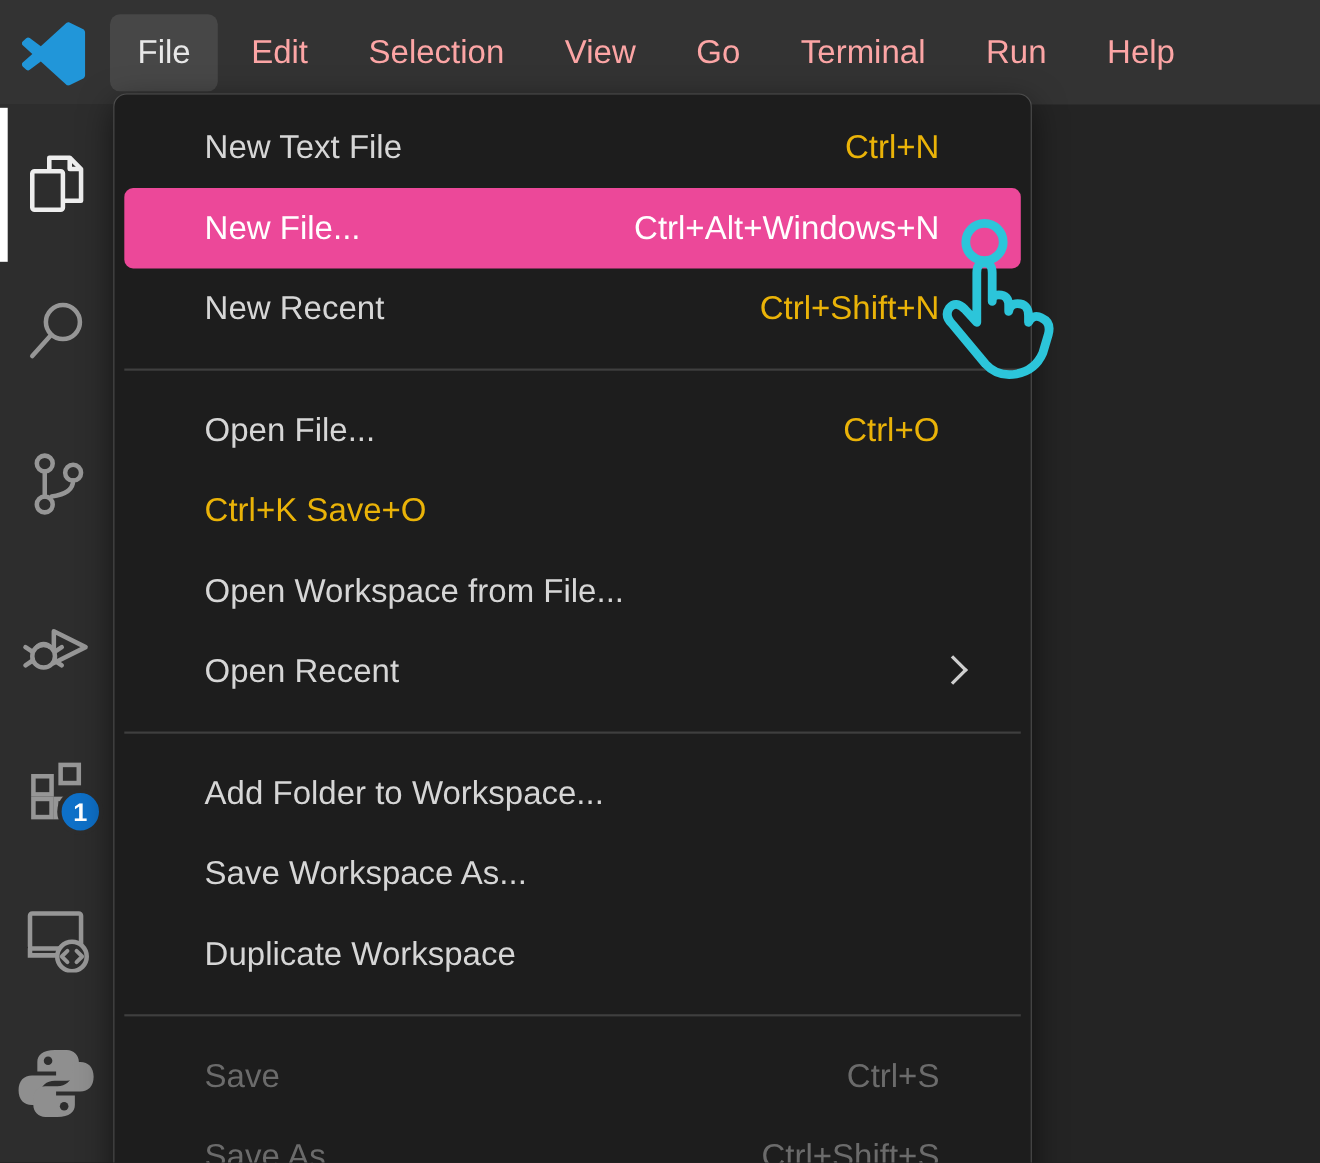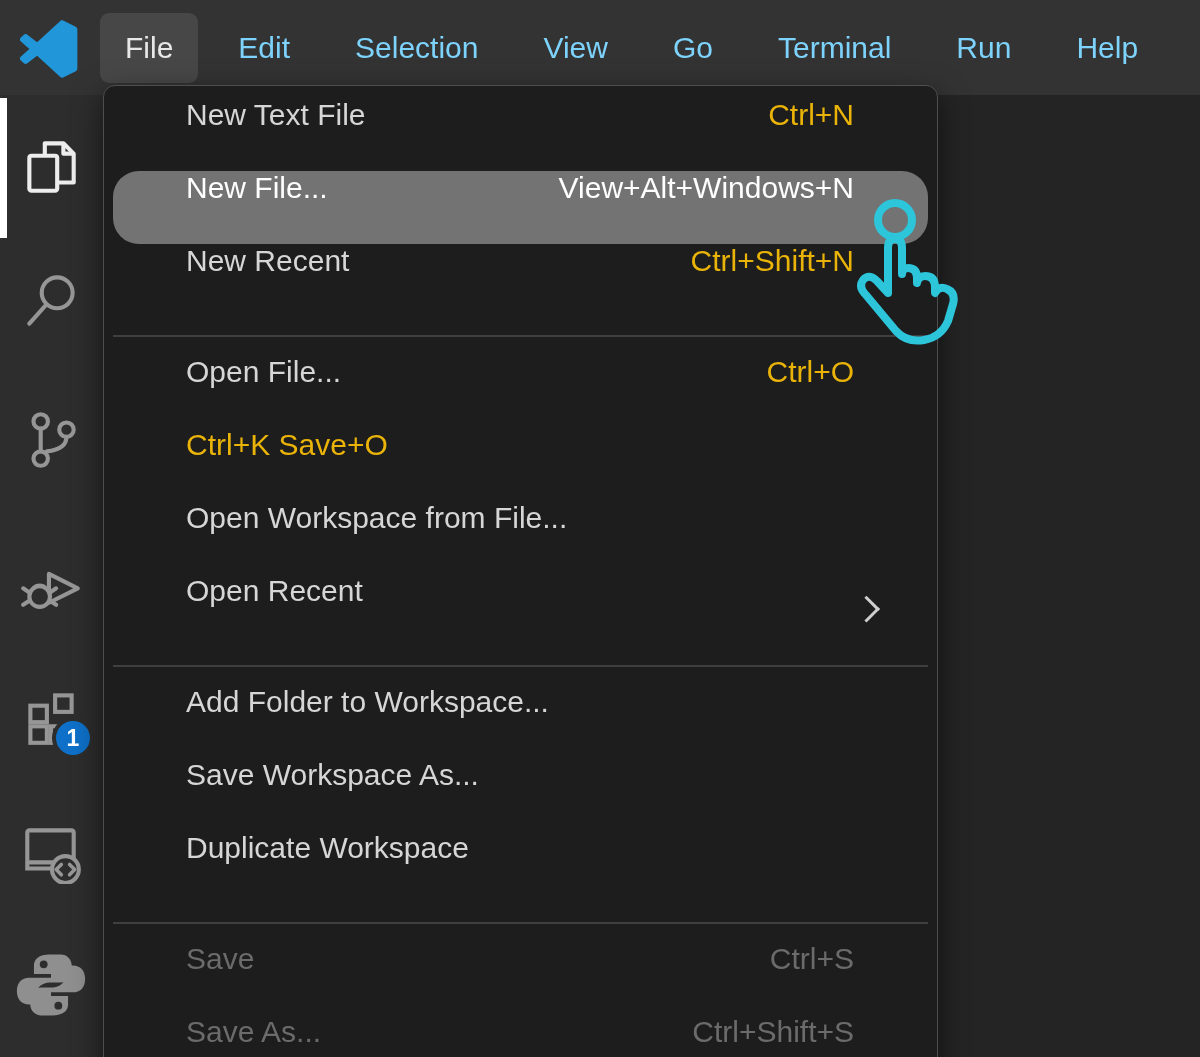--- a/index.html
+++ b/index.html
@@ -3,45 +3,45 @@
 <meta charset="utf-8">
 <style>
   html,body{margin:0;padding:0;background:#242424;}
   .screen{position:relative;width:1200px;height:1057px;overflow:hidden;
     background:#242424;font-family:"Liberation Sans",sans-serif;
     -webkit-font-smoothing:antialiased;}
 
   
   .titlebar{position:absolute;left:0;top:0;width:1200px;height:95px;background:#333333;z-index:3;}
   .logo{position:absolute;left:20px;top:20px;width:58px;height:58px;}
-  .menubar{position:absolute;left:100px;top:0;height:95px;display:flex;align-items:center;gap:15px;}
-  .mb-item{appearance:none;border:none;background:transparent;color:#7dd3fc;
+  .menubar{position:absolute;left:100px;top:0;height:95px;display:flex;align-items:center;gap:5px;}
+  .mb-item{appearance:none;border:none;background:transparent;color:#fca5a5;
     font-family:"Liberation Sans",sans-serif;font-size:30px;padding:0 25px;height:70px;
     border-radius:9px;cursor:default;white-space:nowrap;}
   .mb-item.active{background:#474747;color:#e8e8e8;}
 
   
   .activitybar{position:absolute;left:0;top:95px;width:103px;height:962px;background:#2d2d2d;z-index:2;}
   .active-indicator{position:absolute;left:0;top:3px;width:7px;height:140px;background:#ffffff;}
   .ab-item{position:absolute;left:18px;width:66px;height:66px;}
   .ab-item svg{display:block;}
   .badge{position:absolute;right:-10px;bottom:-10px;width:42px;height:42px;border-radius:50%;
     background:#0e70c8;color:#ffffff;font-size:23px;font-weight:bold;
     display:flex;align-items:center;justify-content:center;border:4px solid #2d2d2d;box-sizing:border-box;}
 
   
   .context-menu{position:absolute;left:103px;top:85px;width:835px;height:1005px;
     background:#1d1d1d;border:1px solid #4e4e4e;border-radius:12px;
     box-sizing:border-box;padding-top:12px;z-index:4;
     box-shadow:0 10px 30px rgba(0,0,0,0.55);}
-  .menu-row{height:73px;margin:0 9px;border-radius:8px;display:flex;align-items:flex-start;
+  .menu-row{height:73px;margin:0 9px;border-radius:8px;display:flex;align-items:center;
     padding:0 74px 0 73px;position:relative;font-size:30px;}
   .row-label{color:#d6d6d6;flex:1;white-space:nowrap;}
   .row-shortcut{color:#eab308;white-space:nowrap;}
-  .menu-row.highlighted{background:#737373;border-radius:26px;}
+  .menu-row.highlighted{background:#ec4899;}
   .menu-row.highlighted .row-label,.menu-row.highlighted .row-shortcut{color:#ffffff;}
   .menu-row.disabled .row-label,.menu-row.disabled .row-shortcut{color:#6b6b6b;}
   .menu-separator{height:2px;background:#3f3f3f;margin:18px 9px;}
   .row-chevron{display:none;}
   .menu-row.has-submenu .row-chevron{display:block;position:absolute;right:52px;top:50%;
     width:16px;height:16px;border-top:3px solid #cfcfcf;border-right:3px solid #cfcfcf;
     transform:translateY(-60%) rotate(45deg);}
 
   
   .tap-cursor{position:absolute;left:856px;top:190px;z-index:5;pointer-events:none;}
@@ -153,21 +153,21 @@
 
   <div class="context-menu">
 
   <div class="menu-row">
         <span class="row-label">New Text File</span>
         <span class="row-shortcut">Ctrl+N</span>
 
       </div>
       <div class="menu-row highlighted">
         <span class="row-label">New File...</span>
-        <span class="row-shortcut">View+Alt+Windows+N</span>
+        <span class="row-shortcut">Ctrl+Alt+Windows+N</span>
 
       </div>
       <div class="menu-row">
         <span class="row-label">New Recent</span>
         <span class="row-shortcut">Ctrl+Shift+N</span>
 
       </div>
       <div class="menu-separator"></div>
       <div class="menu-row">
         <span class="row-label">Open File...</span>

